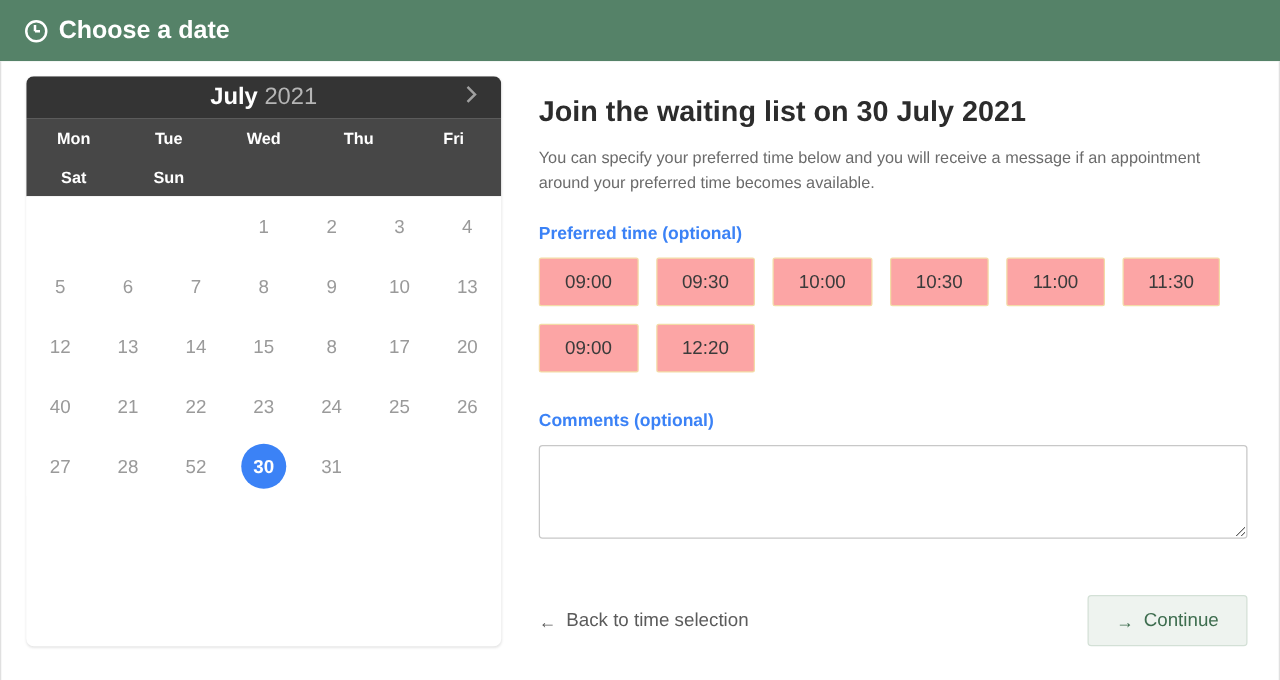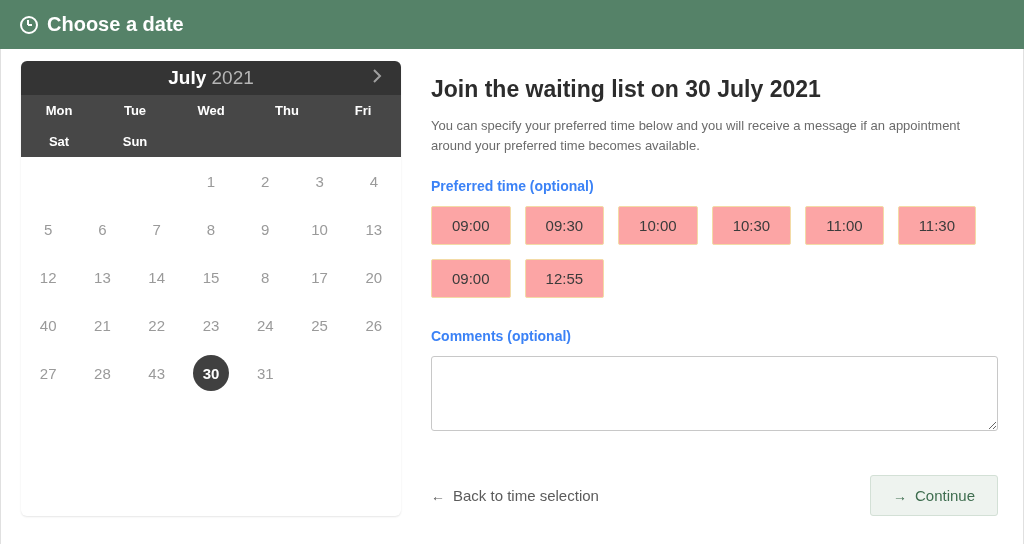--- a/index.html
+++ b/index.html
@@ -14,21 +14,21 @@
     .calendar { width: 380px; flex-shrink: 0; border-radius: 6px; overflow: hidden; background: #fff; box-shadow: 0 1px 2px rgba(0,0,0,0.1); }
     .cal-title { background: #343434; color: #fff; text-align: center; padding: 6px 0; font-size: 19px; position: relative; }
     .cal-title .month { font-weight: 700; }
     .cal-title .year { font-weight: 400; color: #b5b5b5; }
     .cal-next { position: absolute; right: 18px; top: 50%; transform: translateY(-50%); color: #b0b0b0; cursor: pointer; font-size: 16px; }
     .cal-weekdays { display: grid; grid-template-columns: repeat(5,1fr); background: #474747; color: #fff; font-size: 13px; font-weight: 600; text-align: center; }
     .cal-weekdays div { padding: 8px 0; }
     .cal-grid { display: grid; grid-template-columns: repeat(7,1fr); background: #fff; }
     .cal-cell { height: 48px; display: flex; align-items: center; justify-content: center; font-size: 15px; color: #9a9a9a; cursor: pointer; position: relative; }
     .cal-cell.blank { visibility: hidden; }
-    .cal-cell.selected span { background: #404040; color: #fff; border-radius: 50%; width: 36px; height: 36px; display: flex; align-items: center; justify-content: center; font-weight: 600; }
+    .cal-cell.selected span { background: #3b82f6; color: #fff; border-radius: 50%; width: 36px; height: 36px; display: flex; align-items: center; justify-content: center; font-weight: 600; }
     .right { flex: 1; padding-top: 15px; padding-right: 5px; }
     .wtitle { font-size: 23px; font-weight: 600; color: #2c2c2c; margin-bottom: 13px; }
     .wdesc { color: #6b6b6b; font-size: 13px; line-height: 1.55; margin-bottom: 22px; }
     .label { font-size: 14px; font-weight: 600; color: #3b82f6; margin-bottom: 12px; }
     .times { display: flex; flex-wrap: wrap; gap: 14px; margin-bottom: 30px; }
     .time-btn { background: #fca5a5; border: 1px solid #f3dba6; color: #3b3b3b; padding: 10px 20px; font-size: 15px; cursor: pointer; border-radius: 2px; }
     .comments-area { width: 100%; height: 75px; border: 1px solid #c8c8c8; border-radius: 3px; resize: vertical; padding: 8px; font-family: inherit; font-size: 14px; margin-bottom: 40px; }
     .actions { display: flex; justify-content: space-between; align-items: center; }
     .back-link { color: #5b5b5b; font-size: 15px; cursor: pointer; display: flex; align-items: center; gap: 8px; }
     .continue-btn { background: #eef3ef; border: 1px solid #d3e0d6; color: #3e6d4f; padding: 11px 22px; font-size: 15px; border-radius: 3px; cursor: pointer; display: flex; align-items: center; gap: 8px; }
@@ -144,21 +144,21 @@
           <div class="cal-cell">
             <span>26</span>
           </div>
           <div class="cal-cell">
             <span>27</span>
           </div>
           <div class="cal-cell">
             <span>28</span>
           </div>
           <div class="cal-cell">
-            <span>43</span>
+            <span>52</span>
           </div>
           <div class="cal-cell selected">
             <span>30</span>
           </div>
           <div class="cal-cell">
             <span>31</span>
           </div>
         </div>
     </div>
 
@@ -168,21 +168,21 @@
 
       <div class="label">Preferred time (optional)</div>
       <div class="times" id="timeslots">
           <button class="time-btn">09:00</button>
           <button class="time-btn">09:30</button>
           <button class="time-btn">10:00</button>
           <button class="time-btn">10:30</button>
           <button class="time-btn">11:00</button>
           <button class="time-btn">11:30</button>
           <button class="time-btn">09:00</button>
-          <button class="time-btn">12:55</button>
+          <button class="time-btn">12:20</button>
         </div>
 
       <div class="label">Comments (optional)</div>
       <textarea class="comments-area" style=""></textarea>
 
       <div class="actions">
         <div class="back-link">
           <span class="arrow">←</span>
           <span>Back to time selection</span>
         </div>

